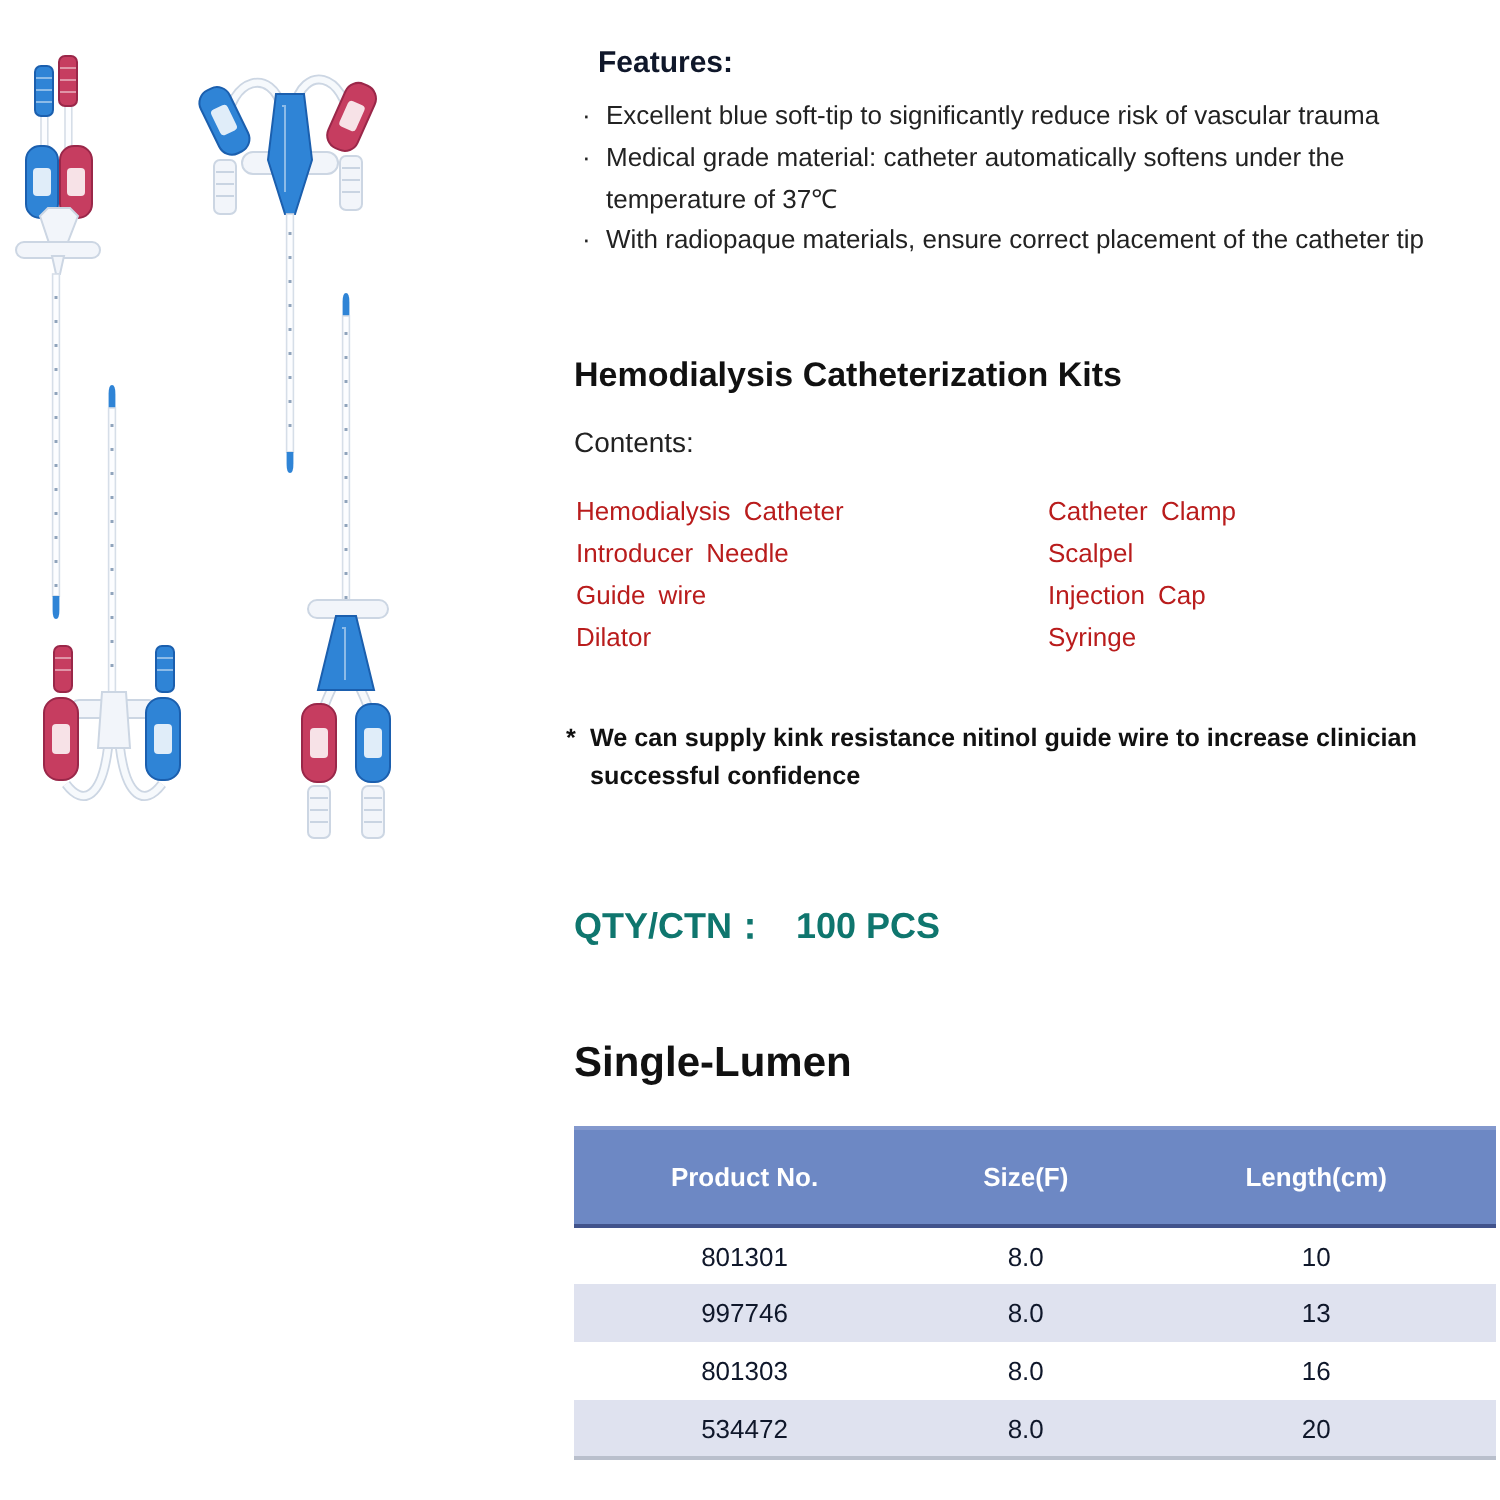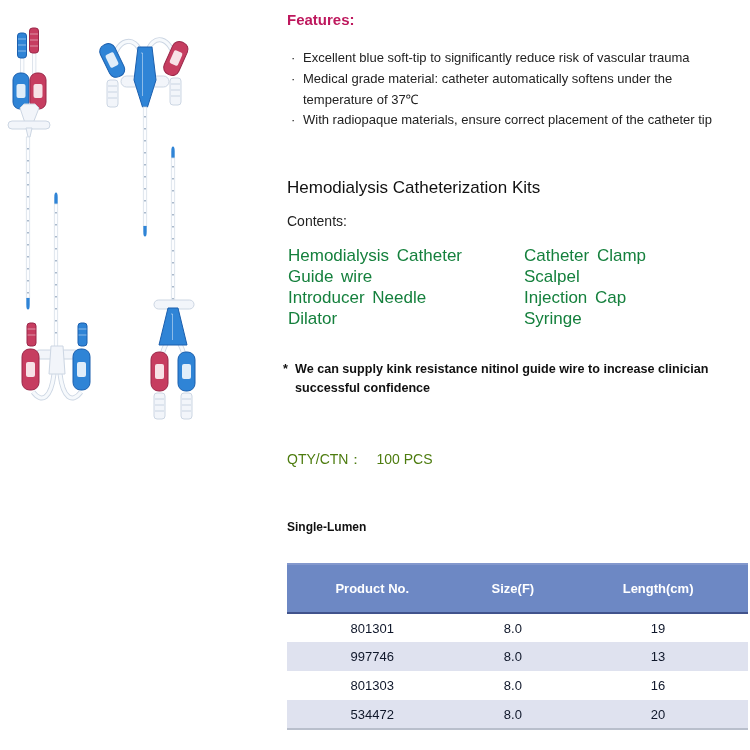--- a/index.html
+++ b/index.html
@@ -24,37 +24,37 @@
   .tube{fill:#fcfdff;stroke:#d6dee8;stroke-width:.8}
   .grad{stroke:#90a4bc;stroke-width:1.5;stroke-dasharray:1.5 10.5}
   .tout{fill:none;stroke:#ccd6e3;stroke-width:5}
   .tin{fill:none;stroke:#f6f9fc;stroke-width:3.2}
   .lbl{fill:#fff;opacity:.85}
   .hl{stroke:#fff;stroke-opacity:.45;fill:none}
   .rlin{stroke:#c9d4e2;fill:none}
 
   
   .content{position:absolute;left:287px;top:0;width:463px;height:750px}
-  .features-h{position:absolute;top:11px;left:0;margin:0;font-size:15px;font-weight:bold;color:#be185d}
+  .features-h{position:absolute;top:11px;left:0;margin:12px;font-size:15px;font-weight:bold;color:#0f172a}
   .features-list{position:absolute;top:48px;left:0;width:452px}
   .feat{display:flex;font-size:13px;line-height:20.8px;color:#222}
   .dot{flex:none;width:16px;padding-left:4px}
   .ftext{flex:1}
-  .kit-title{position:absolute;top:178px;left:0;margin:0;font-size:17px;font-weight:normal;color:#111}
+  .kit-title{position:absolute;top:178px;left:0;margin:0;font-size:17px;font-weight:bold;color:#111}
   .contents-h{position:absolute;top:213px;left:0;margin:0;font-size:14px;font-weight:normal;color:#222}
   .contents-cols{position:absolute;top:245px;left:1px;display:flex;width:460px}
-  .ccol{font-size:17px;line-height:21px;color:#15803d;word-spacing:3px}
+  .ccol{font-size:13px;line-height:21px;color:#b91c1c;word-spacing:3px}
   .ccol.left{width:236px}
   .note{position:absolute;top:360px;left:-4px;display:flex;width:460px;
         font-weight:bold;font-size:12.6px;line-height:18.5px;color:#111}
   .note-mark{flex:none;width:12px}
   .note-text{flex:1}
-  .qty{position:absolute;top:451px;left:0;font-weight:normal;font-size:14px;color:#4d7c0f}
+  .qty{position:absolute;top:451px;left:0;font-weight:bold;font-size:18px;color:#0f766e}
   .qty-val{margin-left:14px}
-  .lumen-h{position:absolute;top:520px;left:0;margin:0;font-size:12px;font-weight:bold;color:#111}
+  .lumen-h{position:absolute;top:520px;left:0;margin:0;font-size:21px;font-weight:bold;color:#111}
   table.spec{position:absolute;top:563px;left:0;width:461px;border-collapse:collapse;table-layout:fixed}
   .spec th{background:var(--thead);color:#fff;font-size:13px;font-weight:bold;height:29px;padding:16px;
            border-top:2px solid var(--thead-top);border-bottom:2px solid var(--thead-line);text-align:center}
   .spec td{height:29px;padding:0;text-align:center;font-size:13px;color:#0f172a}
   .spec tbody tr.alt{background:var(--row-alt)}
   .spec tbody tr:last-child td{border-bottom:2px solid var(--tbl-bottom)}
 </style>
 </head>
 <body>
 
@@ -165,22 +165,22 @@
           <span class="ftext">With radiopaque materials, ensure correct placement of the catheter tip</span>
         </div>
       </div>
 
     <h1 class="kit-title">Hemodialysis Catheterization Kits</h1>
 
     <h3 class="contents-h">Contents:</h3>
     <div class="contents-cols">
       <div class="ccol left">
           <div>Hemodialysis Catheter</div>
+          <div>Introducer Needle</div>
           <div>Guide wire</div>
-          <div>Introducer Needle</div>
           <div>Dilator</div>
         </div>
       <div class="ccol">
           <div>Catheter Clamp</div>
           <div>Scalpel</div>
           <div>Injection Cap</div>
           <div>Syringe</div>
         </div>
     </div>
 
@@ -205,21 +205,21 @@
           <tr>
             <th>Product No.</th>
             <th>Size(F)</th>
             <th>Length(cm)</th>
           </tr>
         </thead>
       <tbody>
           <tr>
             <td>801301</td>
             <td>8.0</td>
-            <td>19</td>
+            <td>10</td>
           </tr>
           <tr class="alt">
             <td>997746</td>
             <td>8.0</td>
             <td>13</td>
           </tr>
           <tr>
             <td>801303</td>
             <td>8.0</td>
             <td>16</td>

